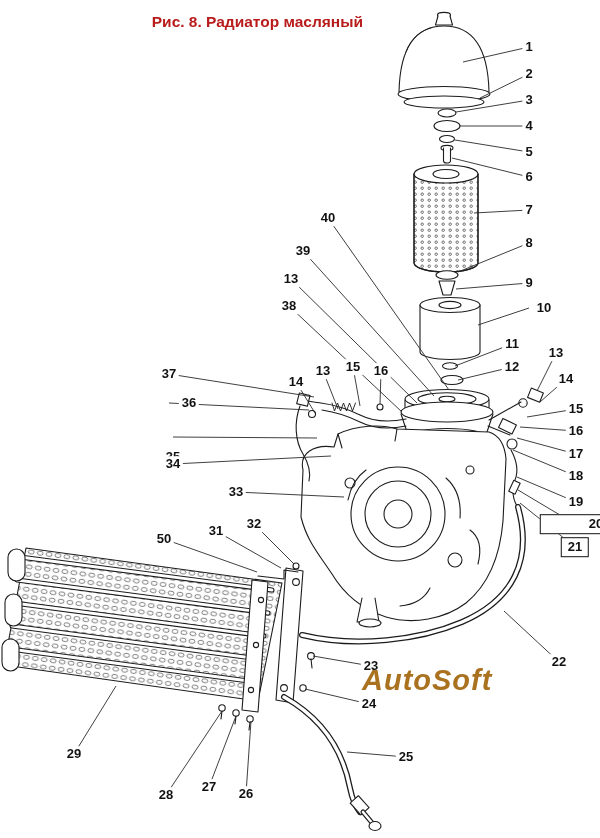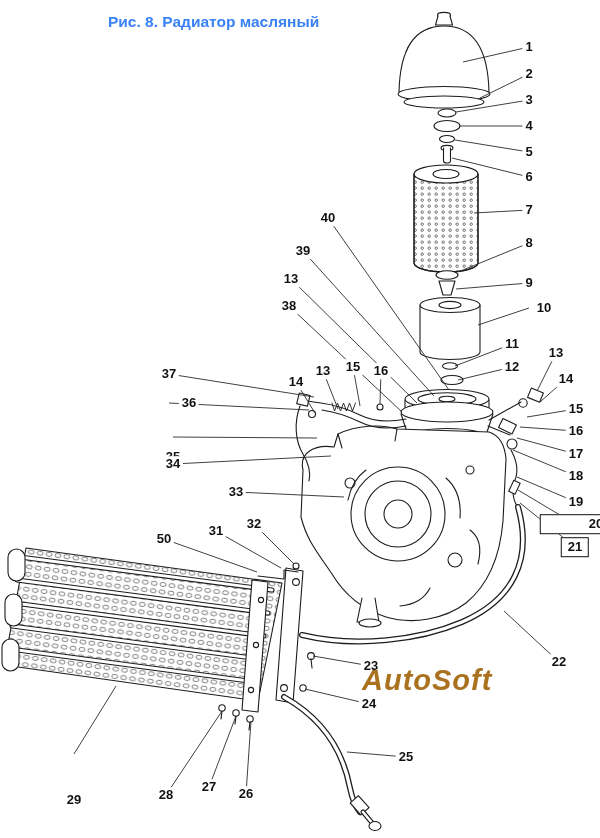--- a/index.html
+++ b/index.html
@@ -2,22 +2,22 @@
 <html><head>
 <meta charset="utf-8">
 <style>
   * { margin: 0; padding: 0; box-sizing: border-box; }
   html, body { width: 600px; height: 838px; background: #fff; overflow: hidden; }
   body { font-family: "Liberation Sans", sans-serif; position: relative; }
   .page { position: absolute; inset: 0; background: #fff; }
   svg.drawing { position: absolute; left: 0; top: 0; }
   .title {
     position: absolute; left: 108px; top: 12px; width: 255px;
-    text-align: left; font-weight: bold; font-size: 15.5px;
-    color: #3b82f6; line-height: 1.25;
+    text-align: right; font-weight: bold; font-size: 15.5px;
+    color: #b91c1c; line-height: 1.25;
   }
   #callout-layer { position: absolute; inset: 0; pointer-events: none; }
   .callout {
     position: absolute; transform: translate(-50%, -50%);
     font-weight: bold; font-size: 13px; color: #111;
     background: #fff; padding: 0 3px; line-height: 1.2; white-space: nowrap;
   }
   .callout.boxed { border: 1.4px solid #111; padding: 1px 6px; }
   .watermark {
     position: absolute; left: 362px; top: 664px;
@@ -276,17 +276,17 @@
       <div class="callout" style="left: 381px; top: 371px;">16</div>
       <div class="callout" style="left: 164px; top: 539px;">50</div>
       <div class="callout" style="left: 216px; top: 531px;">31</div>
       <div class="callout" style="left: 254px; top: 524px;">32</div>
       <div class="callout" style="left: 371px; top: 666px;">23</div>
       <div class="callout" style="left: 369px; top: 704px;">24</div>
       <div class="callout" style="left: 406px; top: 757px;">25</div>
       <div class="callout" style="left: 246px; top: 794px;">26</div>
       <div class="callout" style="left: 209px; top: 787px;">27</div>
       <div class="callout" style="left: 166px; top: 795px;">28</div>
-      <div class="callout" style="left: 74px; top: 800px;">29</div>
+      <div class="callout" style="left: 74px; top: 754px;">29</div>
     </div>
 
   <div class="watermark">AutoSoft</div>
 </div>
 
 </body></html>

